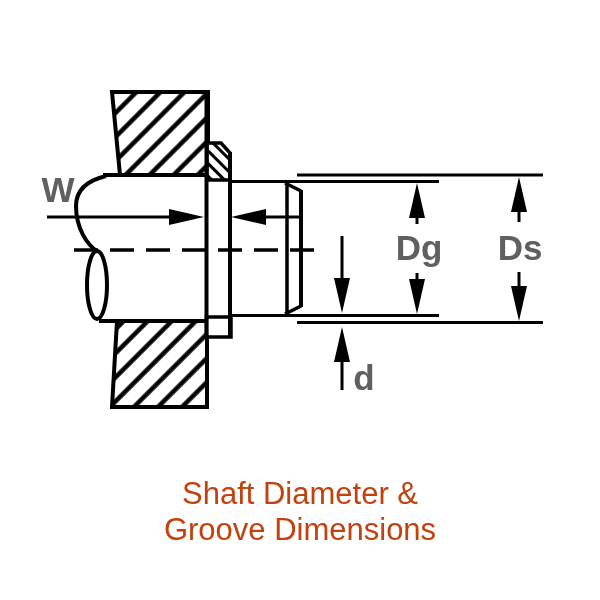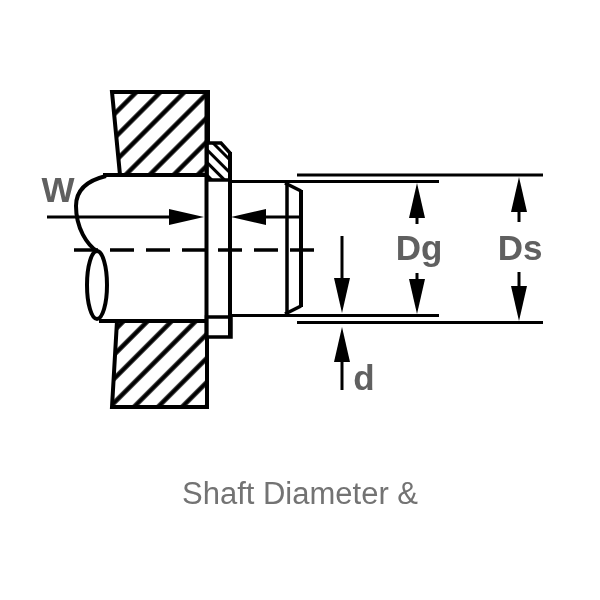--- a/index.html
+++ b/index.html
@@ -1,21 +1,21 @@
 <!DOCTYPE html>
 <html><head>
 <meta charset="utf-8">
 <style>
   html,body{margin:0;padding:0;background:#ffffff;}
   #stage{position:relative;width:600px;height:600px;background:#ffffff;overflow:hidden;
          font-family:"Liberation Sans", sans-serif;}
   #stage svg{position:absolute;left:0;top:0;}
   .dim-label{font-family:"Liberation Sans", sans-serif;font-weight:bold;font-size:35px;fill:#606060;}
   .caption{position:absolute;left:0;top:476px;width:600px;text-align:center;
-           font-size:31px;line-height:36px;color:#737373;font-weight:400;}
+           font-size:31px;line-height:36px;color:#c2410c;font-weight:400;}
 </style>
 </head>
 <body>
 
 <div id="stage">
   <svg width="600" height="600" viewBox="0 0 600 600">
     <defs>
       <pattern id="housingHatch" patternUnits="userSpaceOnUse" width="17" height="17" patternTransform="rotate(45)">
         <rect width="17" height="17" fill="#ffffff"></rect>
         <line x1="8.5" y1="-2" x2="8.5" y2="19" stroke="#000000" stroke-width="4.5"></line>
@@ -102,14 +102,15 @@
       <line x1="342" y1="236" x2="342" y2="281" stroke="#000000" stroke-width="3"></line>
       <polygon points="342,313 334,278 350,278" fill="#000000"></polygon>
       <line x1="342" y1="359" x2="342" y2="390" stroke="#000000" stroke-width="3"></line>
       <polygon points="342,327 334,362 350,362" fill="#000000"></polygon>
       <text class="dim-label" x="364" y="390" text-anchor="middle">d</text>
     </g>
   </svg>
 
   <div class="caption">
     <div>Shaft Diameter &amp;</div>
+    <div>Groove Dimensions</div>
   </div>
 </div>
 
 </body></html>

